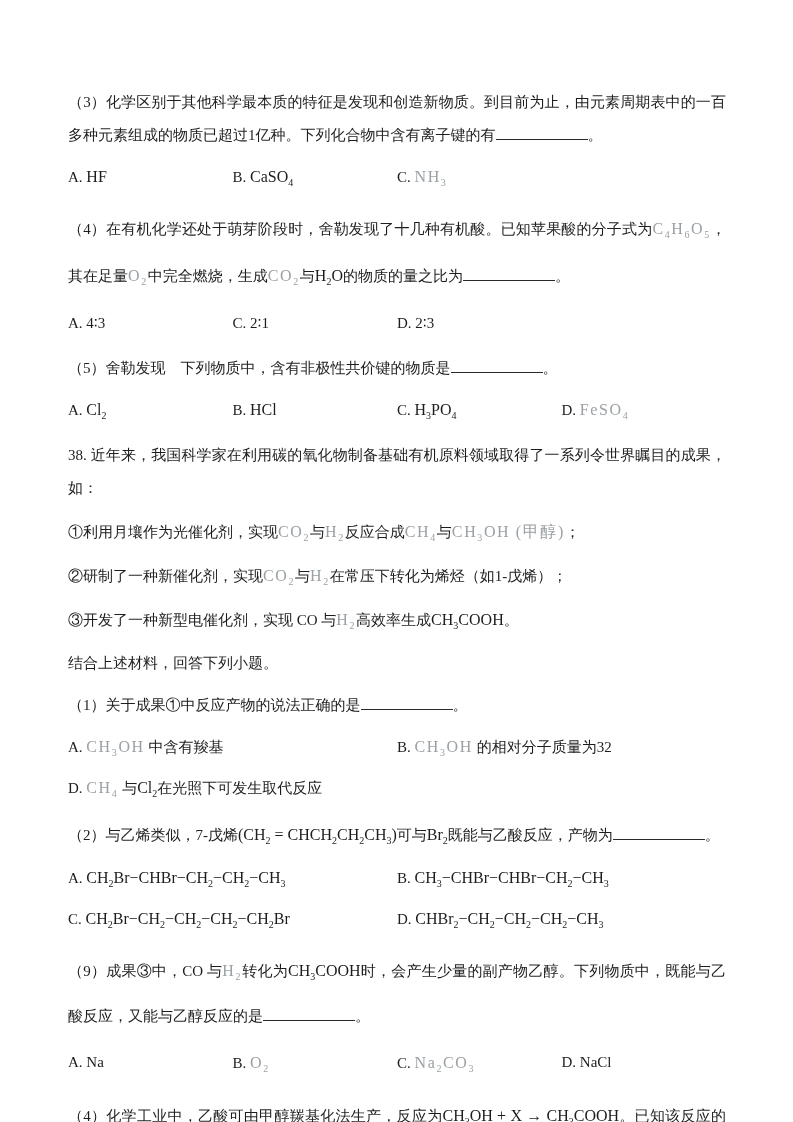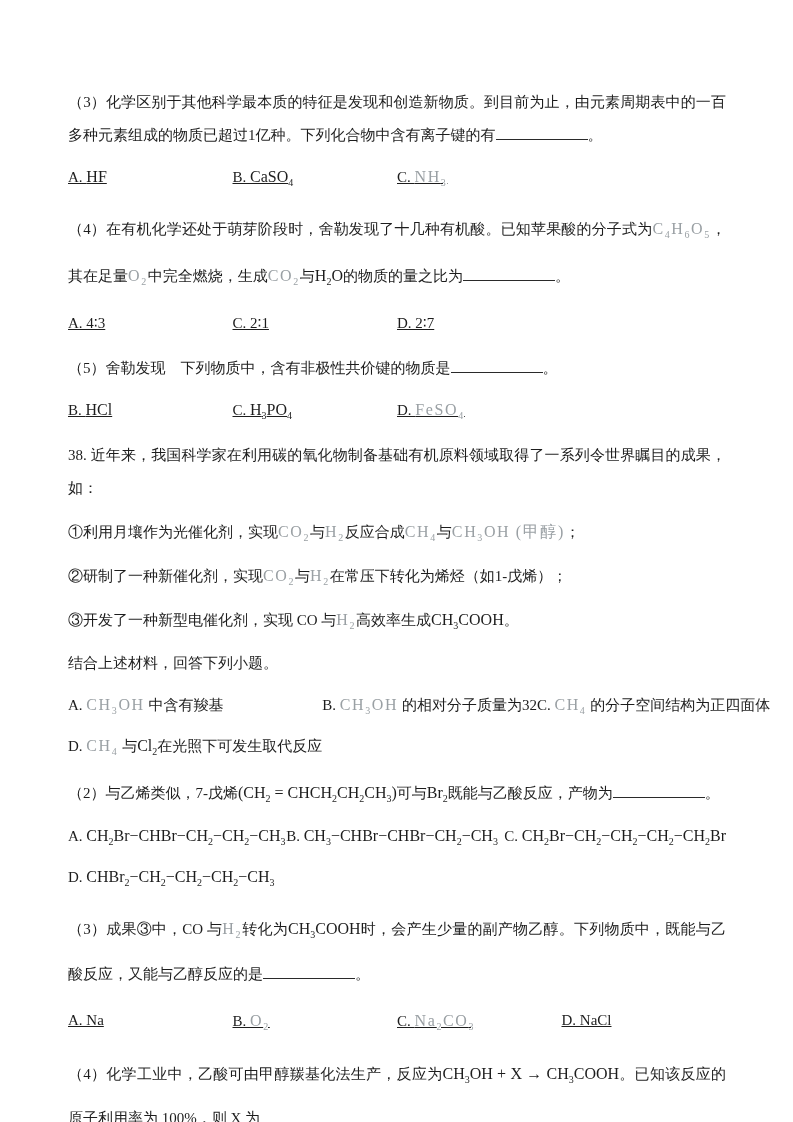--- a/index.html
+++ b/index.html
@@ -20,22 +20,22 @@
     word-break: break-word;
   }
   .para.tall { line-height: 2.9; }
   .opts {
     display: grid;
     margin: 2px 0 13px 0;
     font-size: 15px;
     line-height: 1.9;
     row-gap: 9px;
   }
-  .cols4 { grid-template-columns: repeat(4, 1fr); text-decoration: underline; }
-  .cols2 { grid-template-columns: repeat(3, 1fr); }
+  .cols4 { grid-template-columns: repeat(4, 1fr); }
+  .cols2 { grid-template-columns: repeat(2, 1fr); }
   .opt { padding: 1px 0; white-space: nowrap; }
   .formula { font-family: "Liberation Serif", serif; font-size: 16px; }
   .gray { color: var(--gray, #9aa0a4); letter-spacing: 1.6px; }
   sub { font-size: 10px; line-height: 0; }
   .blank {
     display: inline-block;
     width: 92px;
     height: 14px;
     border-bottom: 1px solid #2a2a2a;
     vertical-align: baseline;
@@ -49,47 +49,48 @@
       <div class="para"><span class="cn">（3）化学区别于其他科学最本质的特征是发现和创造新物质。到目前为止，由元素周期表中的一百多种元素组成的物质已超过1亿种。下列化合物中含有离子键的有</span><span class="blank"></span><span class="cn">。</span></div>
       <div class="opts cols4">
         <div class="opt"><span class="cn">A. </span><span class="formula">HF</span></div>
         <div class="opt"><span class="cn">B. </span><span class="formula">CaSO<sub>4</sub></span></div>
         <div class="opt"><span class="cn">C. </span><span class="formula gray">NH<sub>3</sub></span></div>
       </div>
       <div class="para tall"><span class="cn">（4）在有机化学还处于萌芽阶段时，舍勒发现了十几种有机酸。已知苹果酸的分子式为</span><span class="formula gray">C<sub>4</sub>H<sub>6</sub>O<sub>5</sub></span><span class="cn">，其在足量</span><span class="formula gray">O<sub>2</sub></span><span class="cn">中完全燃烧，生成</span><span class="formula gray">CO<sub>2</sub></span><span class="cn">与</span><span class="formula">H<sub>2</sub>O</span><span class="cn">的物质的量之比为</span><span class="blank"></span><span class="cn">。</span></div>
       <div class="opts cols4">
         <div class="opt"><span class="cn">A. 4∶3</span></div>
         <div class="opt"><span class="cn">C. 2∶1</span></div>
-        <div class="opt"><span class="cn">D. 2∶7</span></div>
+        <div class="opt"><span class="cn">D. 2∶3</span></div>
       </div>
       <div class="para"><span class="cn">（5）舍勒发现　下列物质中，含有非极性共价键的物质是</span><span class="blank"></span><span class="cn">。</span></div>
       <div class="opts cols4">
+        <div class="opt"><span class="cn">A.  </span><span class="formula">Cl<sub>2</sub></span></div>
         <div class="opt"><span class="cn">B. </span><span class="formula">HCl</span></div>
         <div class="opt"><span class="cn">C. </span><span class="formula">H<sub>3</sub>PO<sub>4</sub></span></div>
         <div class="opt"><span class="cn">D. </span><span class="formula gray">FeSO<sub>4</sub></span></div>
       </div>
       <div class="para"><span class="cn">38. 近年来，我国科学家在利用碳的氧化物制备基础有机原料领域取得了一系列令世界瞩目的成果，如：</span></div>
       <div class="para"><span class="cn">①利用月壤作为光催化剂，实现</span><span class="formula gray">CO<sub>2</sub></span><span class="cn">与</span><span class="formula gray">H<sub>2</sub></span><span class="cn">反应合成</span><span class="formula gray">CH<sub>4</sub></span><span class="cn">与</span><span class="formula gray">CH<sub>3</sub>OH (甲醇)</span><span class="cn">；</span></div>
       <div class="para"><span class="cn">②研制了一种新催化剂，实现</span><span class="formula gray">CO<sub>2</sub></span><span class="cn">与</span><span class="formula gray">H<sub>2</sub></span><span class="cn">在常压下转化为烯烃（如1-戊烯）；</span></div>
       <div class="para"><span class="cn">③开发了一种新型电催化剂，实现 CO 与</span><span class="formula gray">H<sub>2</sub></span><span class="cn">高效率生成</span><span class="formula">CH<sub>3</sub>COOH</span><span class="cn">。</span></div>
       <div class="para"><span class="cn">结合上述材料，回答下列小题。</span></div>
+      <div class="para"><span class="cn">（1）关于成果①中反应产物的说法正确的是</span><span class="blank"></span><span class="cn">。</span></div>
       <div class="opts cols2">
         <div class="opt"><span class="cn">A. </span><span class="formula gray">CH<sub>3</sub>OH</span><span class="cn"> 中含有羧基</span></div>
         <div class="opt"><span class="cn">B. </span><span class="formula gray">CH<sub>3</sub>OH</span><span class="cn"> 的相对分子质量为32</span></div>
-        <div class="opt"><span class="cn">C. </span><span class="formula gray">CH<sub>4</sub></span><span class="cn"> 的分子空间结构为正四面体</span></div>
         <div class="opt"><span class="cn">D. </span><span class="formula gray">CH<sub>4</sub></span><span class="cn"> 与</span><span class="formula">Cl<sub>2</sub></span><span class="cn">在光照下可发生取代反应</span></div>
       </div>
       <div class="para"><span class="cn">（2）与乙烯类似，7-戊烯</span><span class="formula">(CH<sub>2</sub> = CHCH<sub>2</sub>CH<sub>2</sub>CH<sub>3</sub>)</span><span class="cn">可与</span><span class="formula">Br<sub>2</sub></span><span class="cn">既能与乙酸反应，产物为</span><span class="blank"></span><span class="cn">。</span></div>
       <div class="opts cols2">
         <div class="opt"><span class="cn">A.  </span><span class="formula">CH<sub>2</sub>Br−CHBr−CH<sub>2</sub>−CH<sub>2</sub>−CH<sub>3</sub></span></div>
         <div class="opt"><span class="cn">B.  </span><span class="formula">CH<sub>3</sub>−CHBr−CHBr−CH<sub>2</sub>−CH<sub>3</sub></span></div>
         <div class="opt"><span class="cn">C.  </span><span class="formula">CH<sub>2</sub>Br−CH<sub>2</sub>−CH<sub>2</sub>−CH<sub>2</sub>−CH<sub>2</sub>Br</span></div>
         <div class="opt"><span class="cn">D.  </span><span class="formula">CHBr<sub>2</sub>−CH<sub>2</sub>−CH<sub>2</sub>−CH<sub>2</sub>−CH<sub>3</sub></span></div>
       </div>
-      <div class="para tall"><span class="cn">（3）成果③中，CO 与</span><span class="formula gray">H<sub>2</sub></span><span class="cn">转化为</span><span class="formula">CH<sub>3</sub>COOH</span><span class="cn">时，会产生少量的副产物乙醇。下列物质中，既能与乙酸反应，又能与乙醇反应的是</span><span class="blank"></span><span class="cn">。</span></div>
+      <div class="para tall"><span class="cn">（9）成果③中，CO 与</span><span class="formula gray">H<sub>2</sub></span><span class="cn">转化为</span><span class="formula">CH<sub>3</sub>COOH</span><span class="cn">时，会产生少量的副产物乙醇。下列物质中，既能与乙酸反应，又能与乙醇反应的是</span><span class="blank"></span><span class="cn">。</span></div>
       <div class="opts cols4">
         <div class="opt"><span class="cn">A. Na</span></div>
         <div class="opt"><span class="cn">B. </span><span class="formula gray">O<sub>2</sub></span></div>
         <div class="opt"><span class="cn">C. </span><span class="formula gray">Na<sub>2</sub>CO<sub>3</sub></span></div>
         <div class="opt"><span class="cn">D. NaCl</span></div>
       </div>
       <div class="para tall"><span class="cn">（4）化学工业中，乙酸可由甲醇羰基化法生产，反应为</span><span class="formula">CH<sub>3</sub>OH + X → CH<sub>3</sub>COOH</span><span class="cn">。已知该反应的原子利用率为 100%，则 X 为</span></div>
     </div>
 
 </div>

